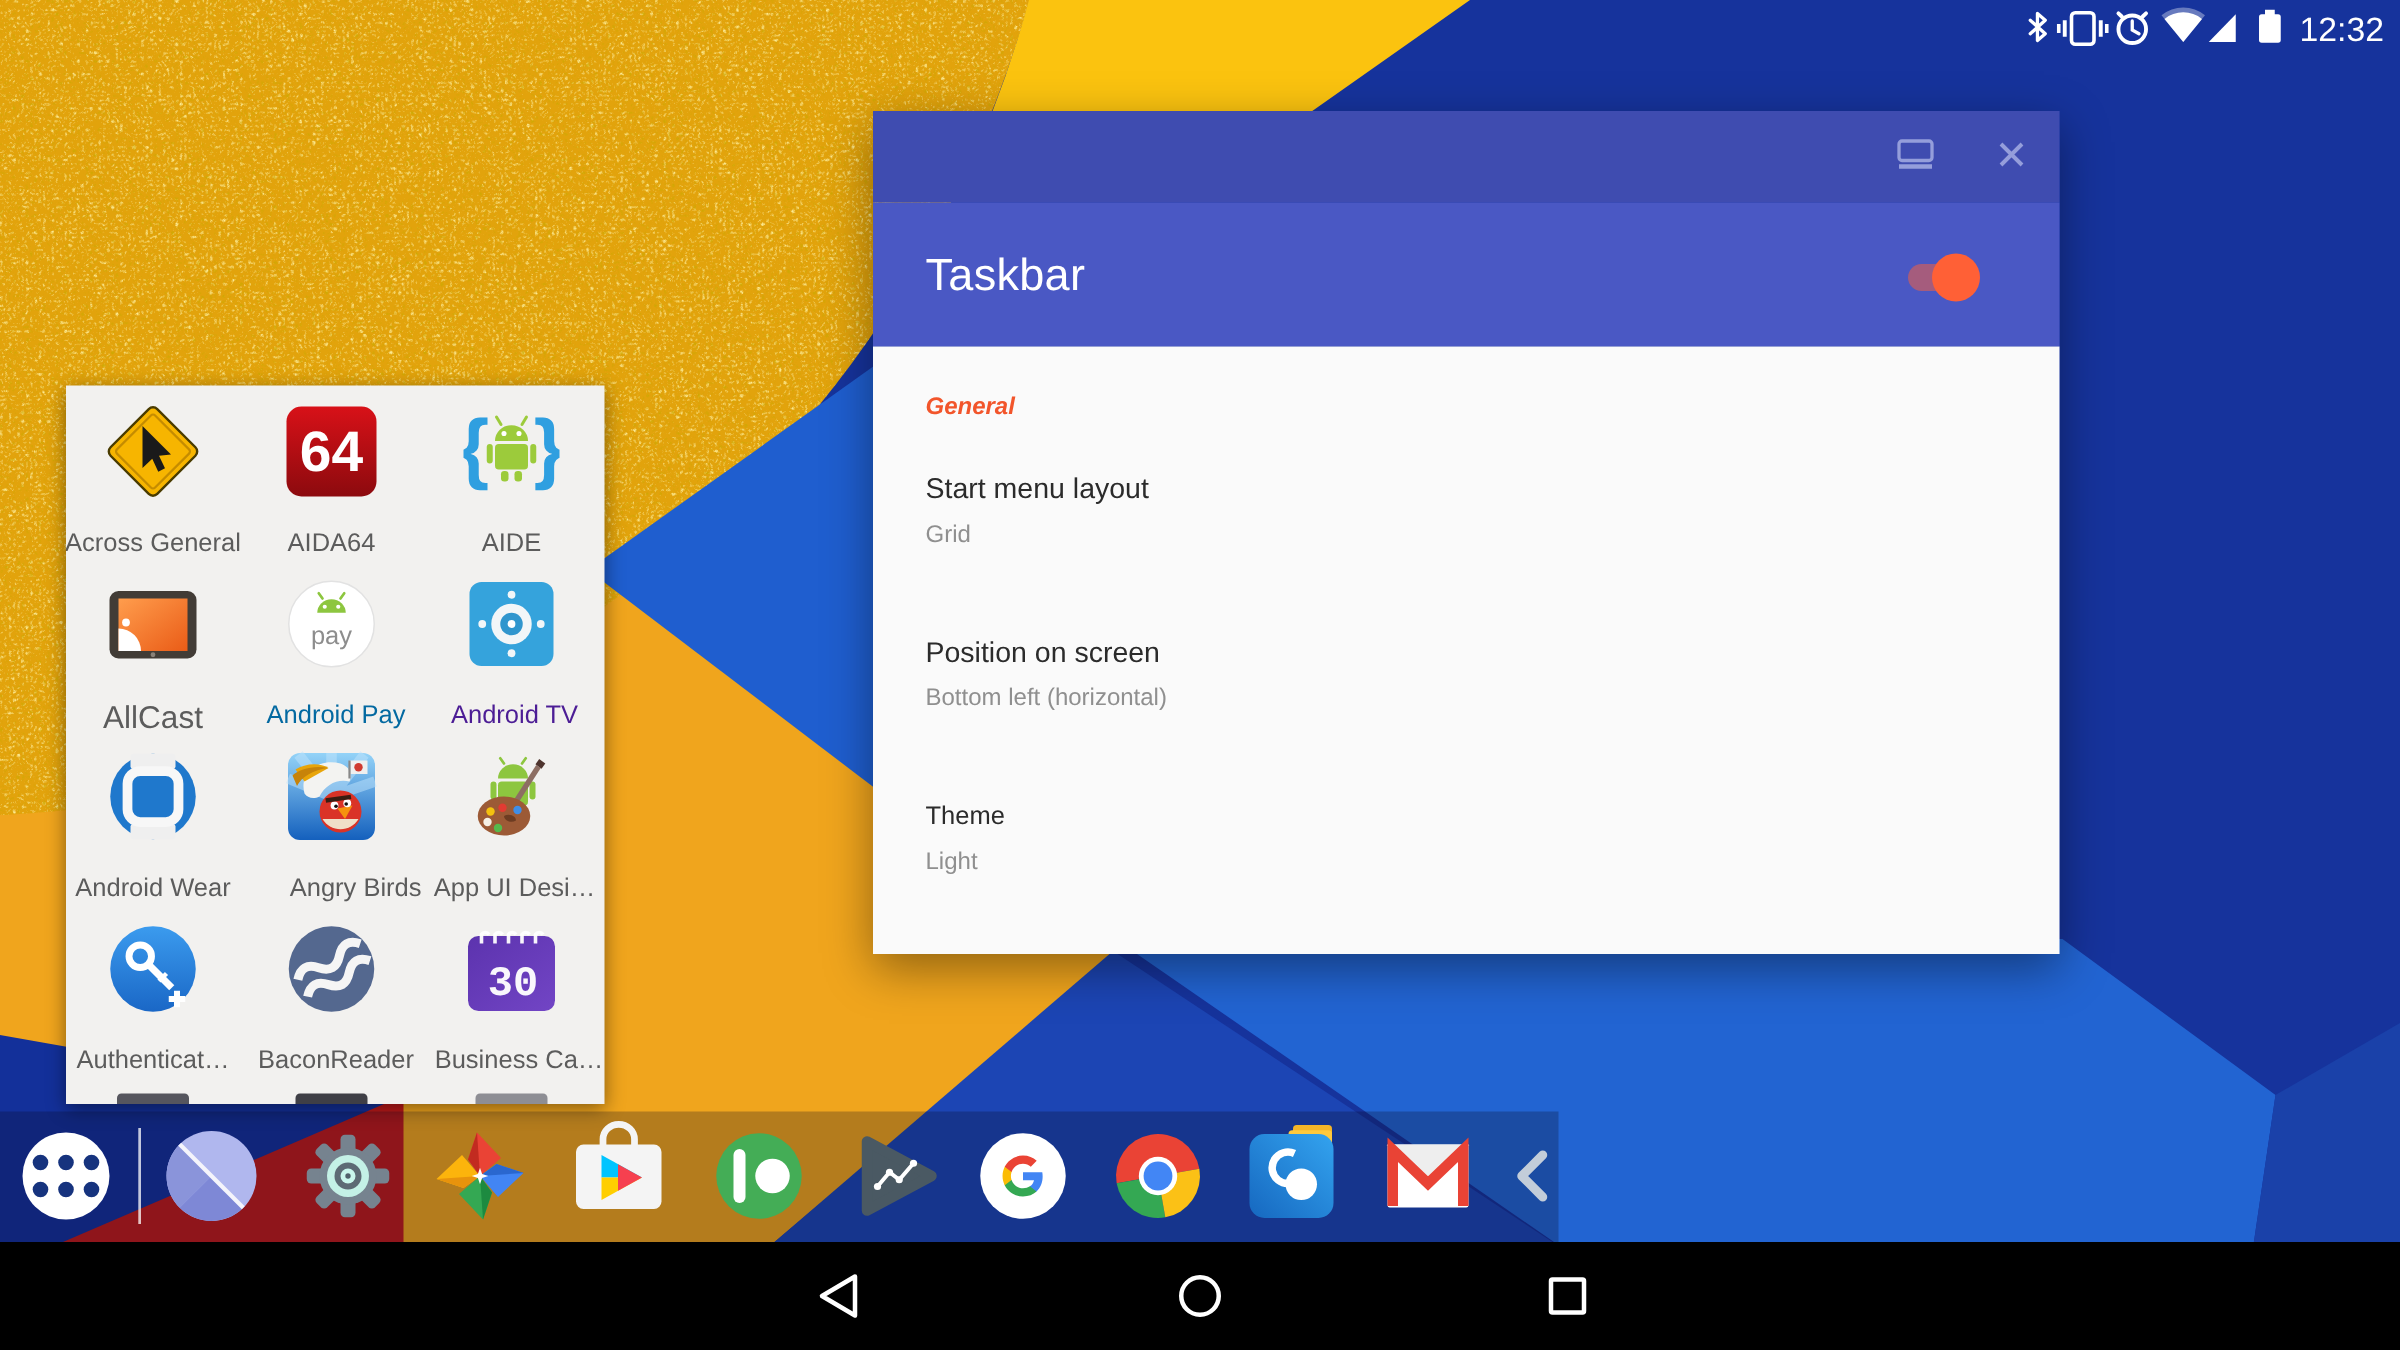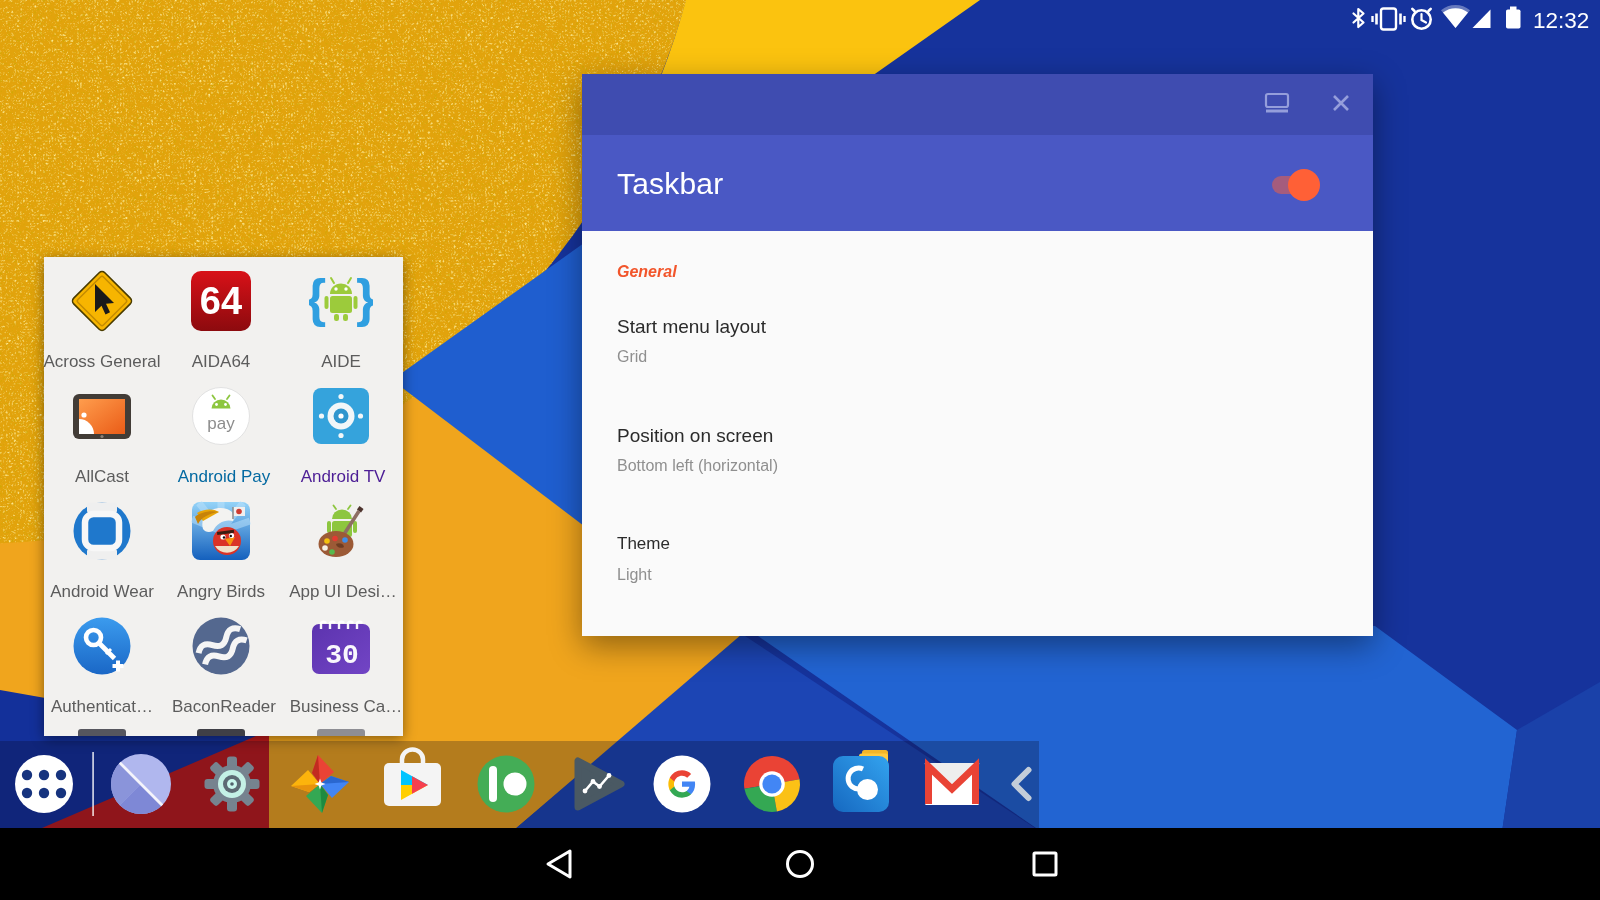--- a/index.html
+++ b/index.html
@@ -177,21 +177,21 @@
     <circle cx="32" cy="32" r="13.5" fill="#f2f6f8"></circle>
     <circle cx="32" cy="32" r="7.5" fill="#3096ce"></circle>
     <circle cx="32" cy="32" r="2.6" fill="#fff"></circle>
     <g fill="#f2f6f8">
           <circle cx="32" cy="12.5" r="2.6"></circle>
           <circle cx="51.5" cy="32" r="2.6"></circle>
           <circle cx="32" cy="51.5" r="2.6"></circle>
           <circle cx="12.5" cy="32" r="2.6"></circle>
         </g>
   </svg>
-  <div class="abs" style="left:-2px;top:210px;width:120px;text-align:center;font-size:17px;color:#5c5c5c;">AllCast</div>
+  <div class="abs" style="left:-2px;top:210px;width:120px;text-align:center;font-size:21px;color:#5c5c5c;">AllCast</div>
   <div class="abs" style="left:117px;top:210px;width:126px;text-align:center;font-size:17px;color:#0369a1;">Android Pay</div>
   <div class="abs" style="left:239px;top:210px;width:120px;text-align:center;font-size:17px;color:#4c1d95;">Android TV</div>
 
   <svg class="abs" style="left:26px;top:242px" width="64" height="64" viewBox="0 0 64 64">
     <circle cx="32" cy="32" r="28.5" fill="#1f78cc"></circle>
     <rect x="17" y="3.5" width="30" height="10" rx="1.5" fill="#efefef"></rect>
     <rect x="17" y="50.5" width="30" height="10" rx="1.5" fill="#efefef"></rect>
     <rect x="15" y="15" width="34" height="34" rx="8.5" fill="none" stroke="#f7f7f7" stroke-width="6.5"></rect>
   </svg>
 
@@ -239,21 +239,21 @@
     <line x1="52.5" y1="8.5" x2="50" y2="12" stroke="#4e342e" stroke-width="5"></line>
     <ellipse cx="27" cy="45" rx="17.5" ry="13" fill="#9c5a36"></ellipse>
     <path d="M27,45 a5,4 0 0 1 8,3 a5,4 0 0 1 -8,-3z" fill="#6d3c22"></path>
     <circle cx="18" cy="42" r="2.8" fill="#f4c10f"></circle>
     <circle cx="26" cy="39.5" r="2.8" fill="#e23b32"></circle>
     <circle cx="36" cy="41" r="2.8" fill="#3f8ee8"></circle>
     <circle cx="16" cy="49" r="2.8" fill="#f5f0e6"></circle>
     <circle cx="23" cy="53" r="2.8" fill="#57b94c"></circle>
   </svg>
   <div class="abs" style="left:-2px;top:325px;width:120px;text-align:center;font-size:17px;color:#5c5c5c;">Android Wear</div>
-  <div class="abs" style="left:117px;top:325px;width:120px;text-align:center;font-size:17px;color:#5c5c5c;">Angry Birds</div>
+  <div class="abs" style="left:117px;top:325px;width:120px;text-align:right;font-size:17px;color:#5c5c5c;">Angry Birds</div>
   <div class="abs" style="left:239px;top:325px;width:120px;text-align:center;font-size:17px;color:#5c5c5c;">App UI Desi…</div>
 
   <svg class="abs" style="left:26px;top:357px" width="64" height="64" viewBox="0 0 64 64">
     <defs>
           <linearGradient id="auth" x1="0" y1="0" x2="0" y2="1">
             <stop offset="0" stop-color="#3b9bee"></stop>
             <stop offset="1" stop-color="#1a67c6"></stop>
           </linearGradient>
         </defs>
     <circle cx="32" cy="32" r="28.5" fill="url(#auth)"></circle>

